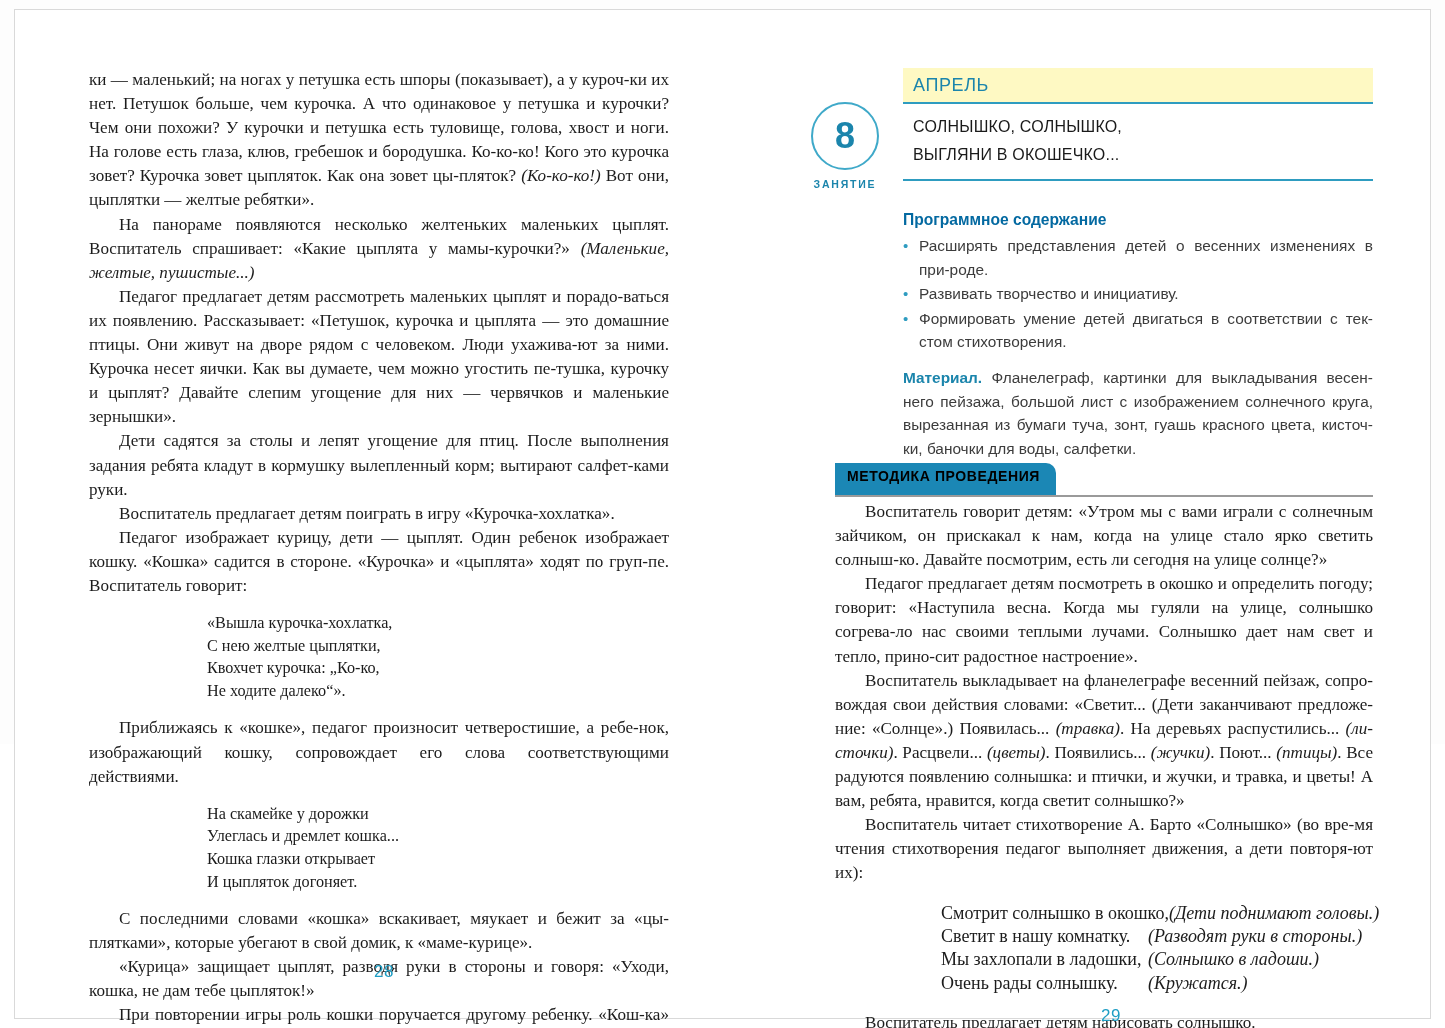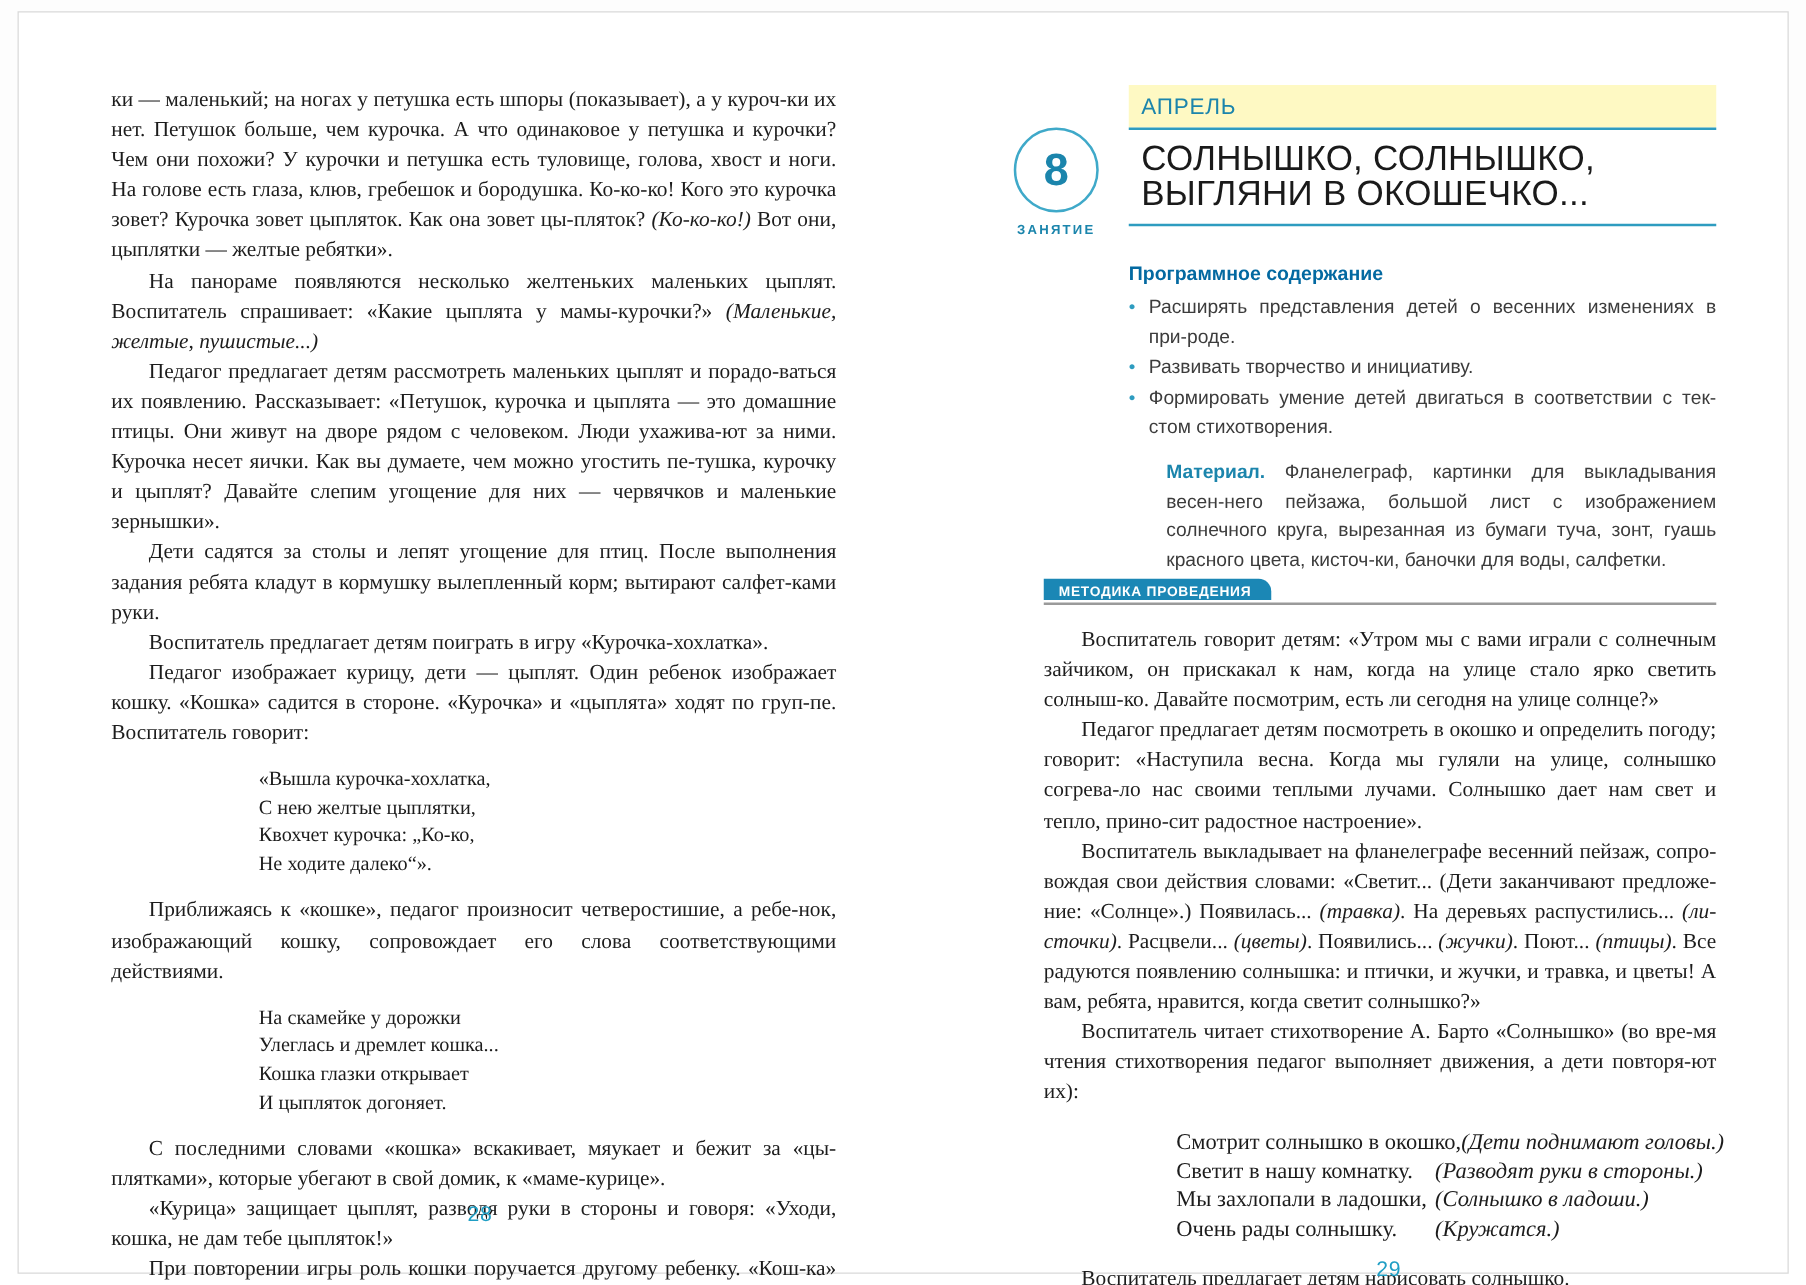--- a/index.html
+++ b/index.html
@@ -138,21 +138,21 @@
     font-size: 18px;
     color: #1b85ac;
     letter-spacing: 0.6px;
   }
   .rule-teal {
     height: 2px;
     background: #2e9cc0;
   }
   .lesson-title {
     font-family: "Liberation Sans", sans-serif;
-    font-size: 28px;
+    font-size: 16px;
     line-height: 28px;
     color: #1a1a1a;
     padding: 9px 0 10px 10px;
     letter-spacing: 0.2px;
   }
 
   .sans-block {
     position: absolute;
     left: 95px;
     top: 140px;
@@ -178,42 +178,41 @@
     font-size: 15px;
     line-height: 23.4px;
   }
   .bullet-row .btext {
     flex: 1;
     text-align: justify;
   }
   .material {
     margin-top: 13px;
     text-align: justify;
-    margin-left: 30px;
   }
   .material b {
     color: #1b85ac;
     font-weight: bold;
   }
 
   .method-banner {
     position: absolute;
     left: 27px;
     top: 395px;
     width: 538px;
   }
   .method-tag {
     display: inline-block;
     background: #1b87b5;
-    color: #ffffff;
-    font-family: "Liberation Sans", sans-serif;
-    font-size: 11px;
+    color: #000000;
+    font-family: "Liberation Sans", sans-serif;
+    font-size: 14px;
     font-weight: bold;
     letter-spacing: 0.6px;
-    padding: 5px 16px 0 12px;
+    padding: 5px 16px 11px 12px;
     border-radius: 0 10px 0 0;
   }
   .method-rule {
     height: 2px;
     background: #9a9a9a;
     margin-top: 0px;
   }
 
   .right-body {
     position: absolute;

